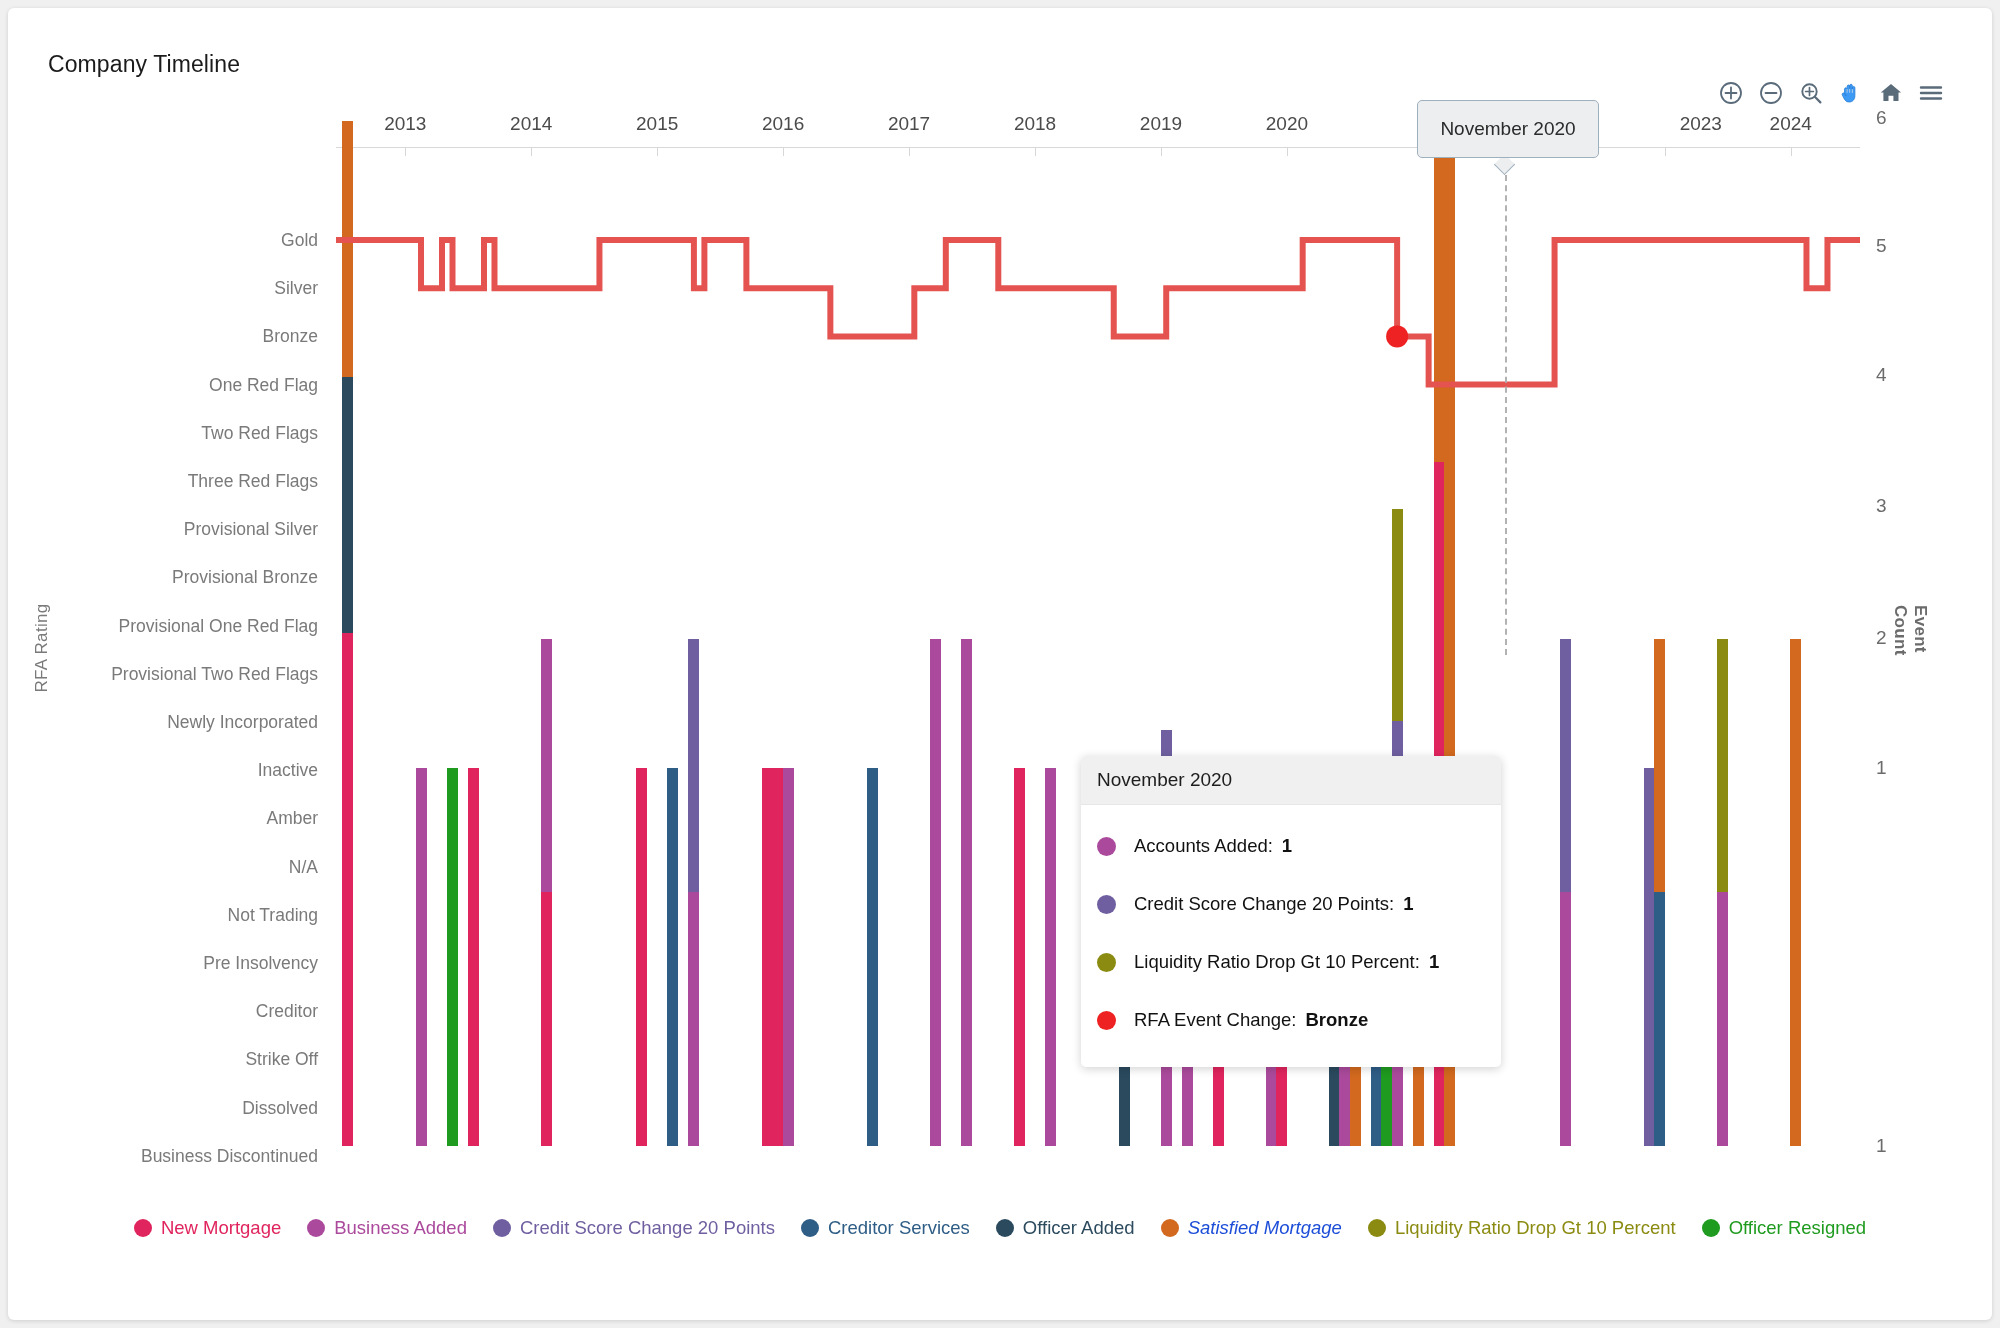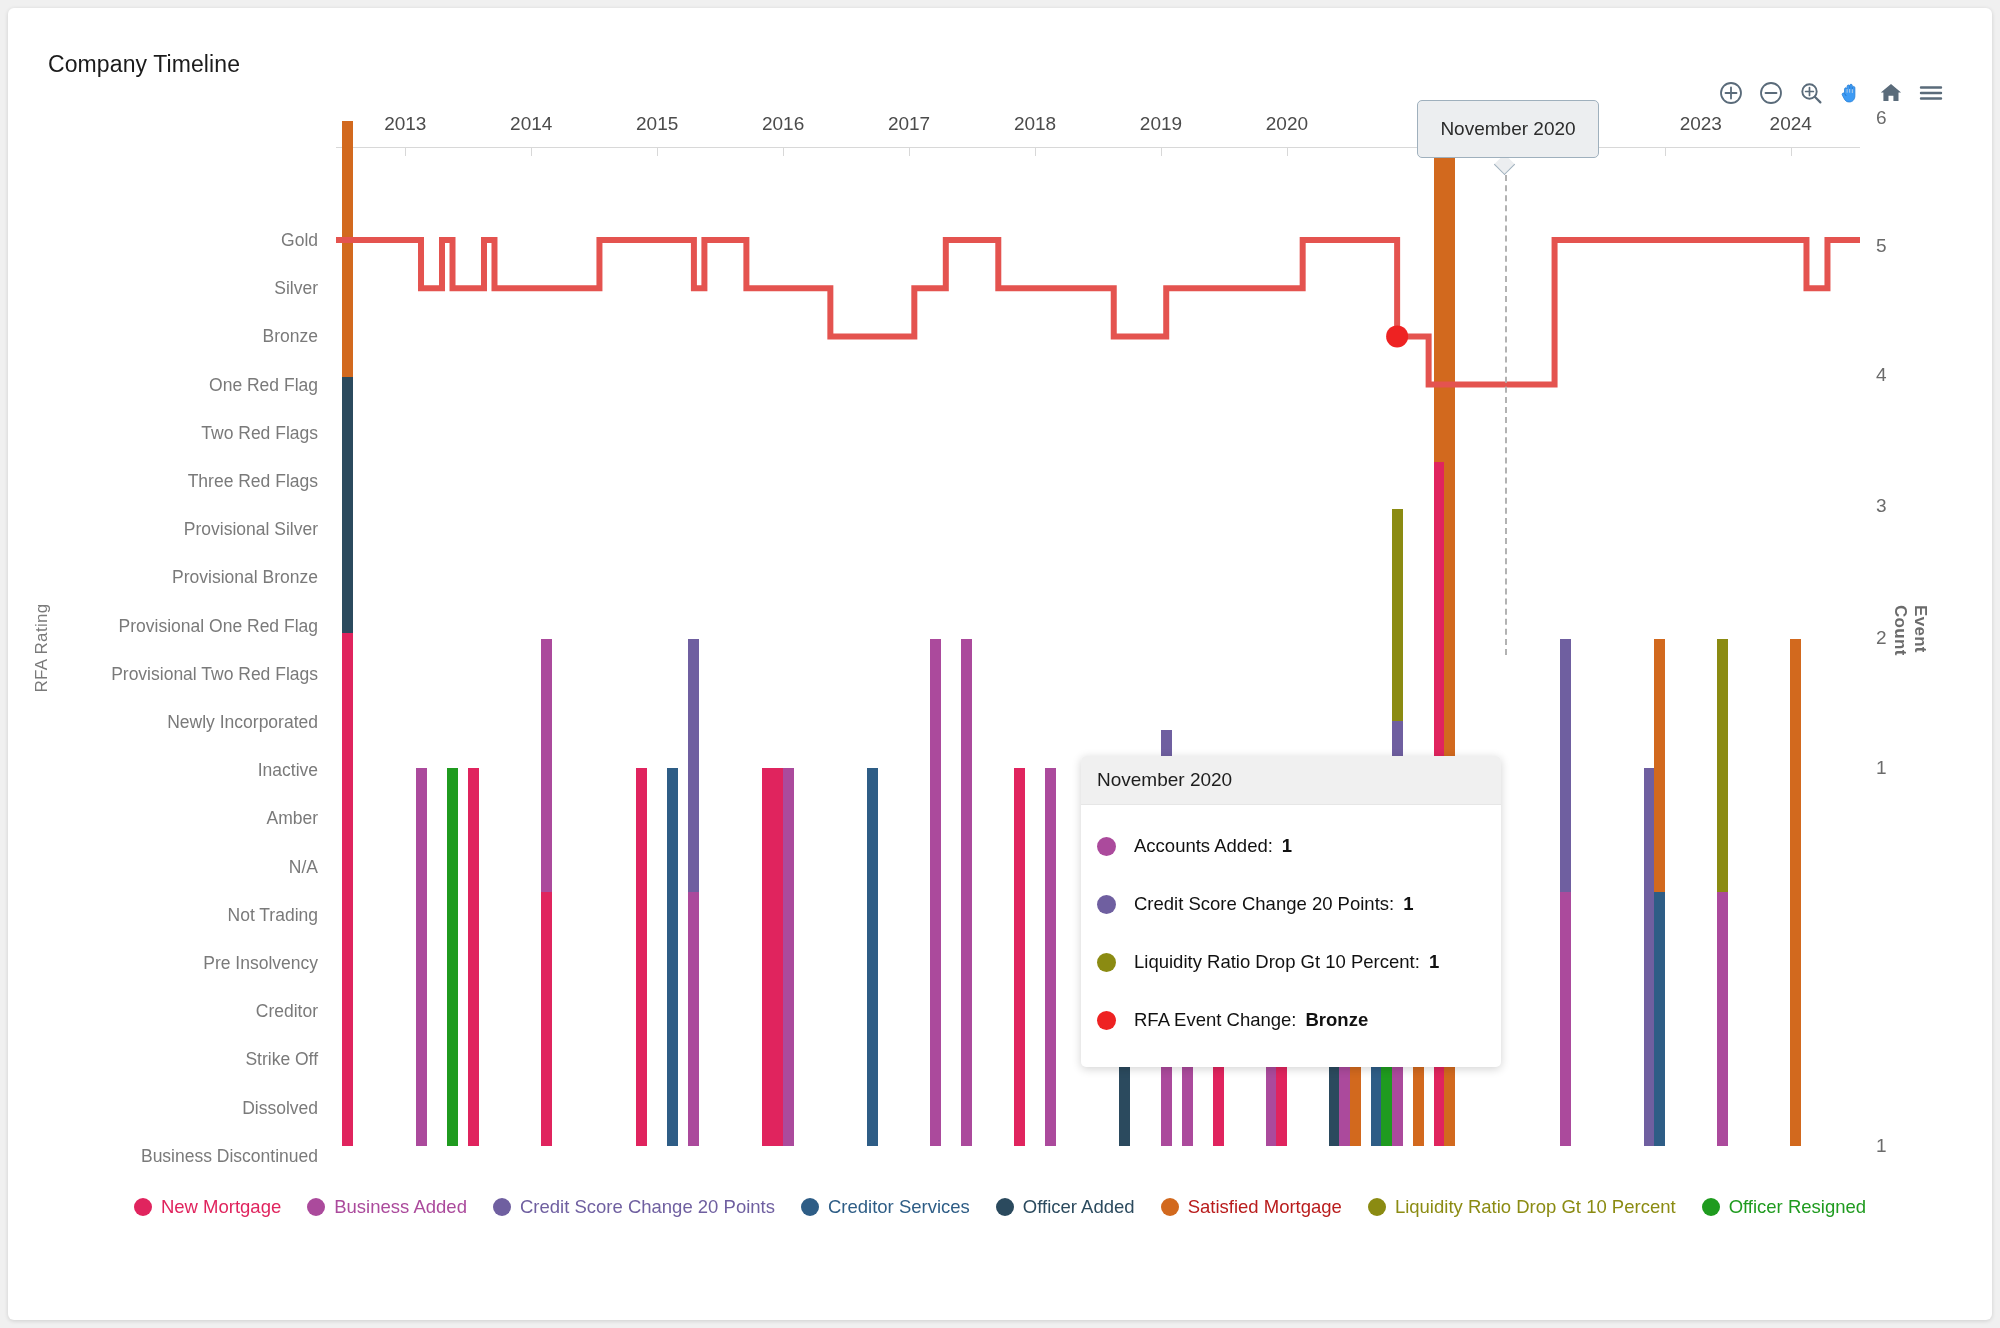--- a/index.html
+++ b/index.html
@@ -114,21 +114,21 @@
 
   
   #legend1 {
     position:absolute; left:0; top:1188px; width:1984px;
     display:flex; justify-content:center; align-items:center; gap:26px;
   }
   #legend2 {
     position:absolute; left:0; top:1228px; width:1984px;
     display:flex; justify-content:center; align-items:center;
   }
-  .lg { display:flex; align-items:center; cursor:pointer; }
+  .lg { display:flex; align-items:center; cursor:pointer;margin-top:21px; }
   .lg-dot { width:18px; height:18px; border-radius:50%; margin-right:9px; }
   .lg-txt { font-size:18.5px; white-space:nowrap; }
 </style>
 </head>
 <body>
 
 <div id="card">
 
   <div id="title">Company Timeline</div>
 
@@ -402,21 +402,21 @@
       <div class="lg">
         <span class="lg-dot" style="background: rgb(46, 93, 134);"></span>
         <span class="lg-txt" style="color: rgb(46, 93, 134);">Creditor Services</span>
       </div>
       <div class="lg">
         <span class="lg-dot" style="background: rgb(43, 74, 94);"></span>
         <span class="lg-txt" style="color: rgb(43, 74, 94);">Officer Added</span>
       </div>
       <div class="lg">
         <span class="lg-dot" style="background: rgb(210, 105, 30);"></span>
-        <span class="lg-txt" style="color: #b91c1c;">Satisfied Mortgage</span>
+        <span class="lg-txt" style="color: #1d4ed8; font-style: italic;">Satisfied Mortgage</span>
       </div>
       <div class="lg">
         <span class="lg-dot" style="background: rgb(139, 139, 18);"></span>
         <span class="lg-txt" style="color: rgb(139, 139, 18);">Liquidity Ratio Drop Gt 10 Percent</span>
       </div>
       <div class="lg">
         <span class="lg-dot" style="background: rgb(31, 155, 31);"></span>
         <span class="lg-txt" style="color: rgb(31, 155, 31);">Officer Resigned</span>
       </div>
     </div>

